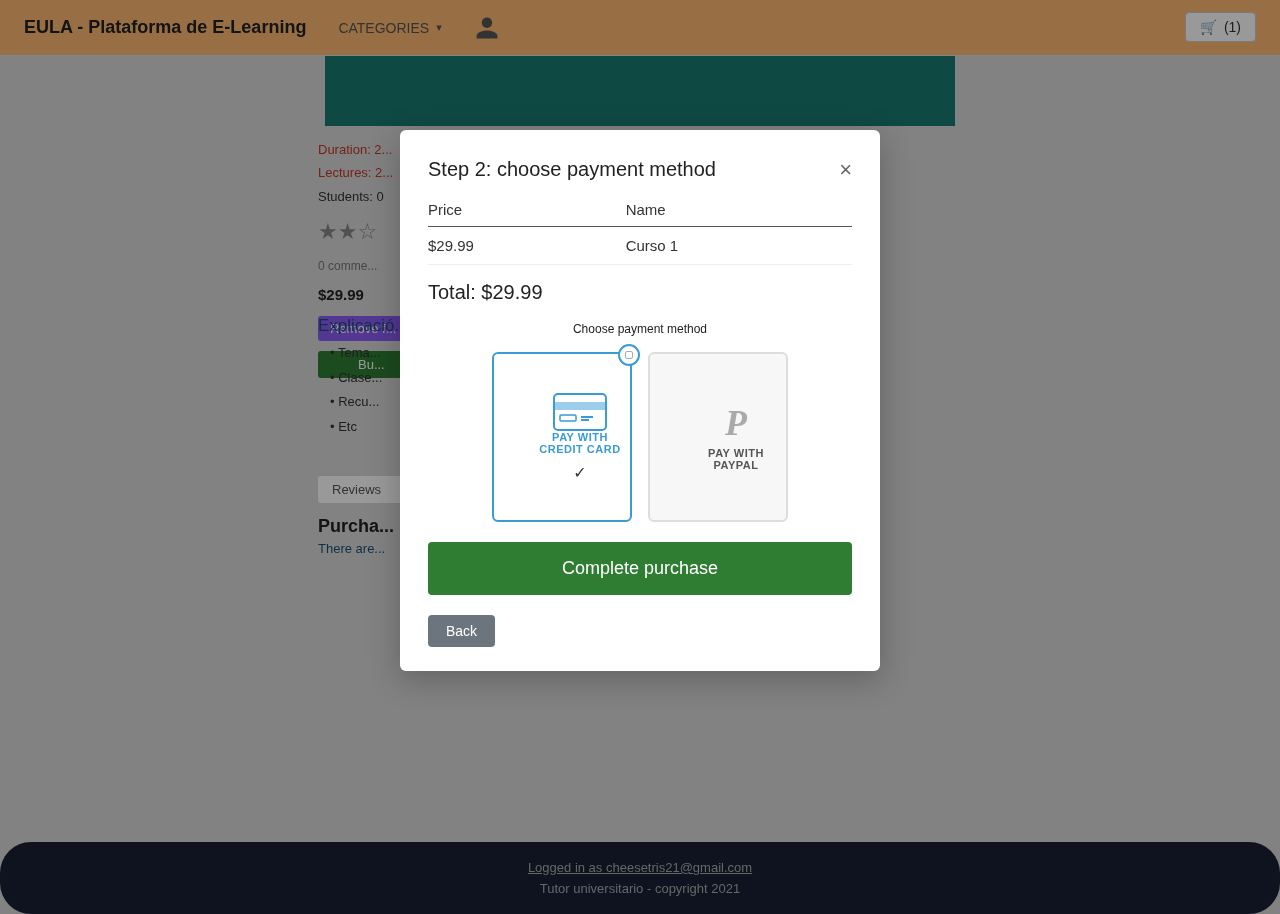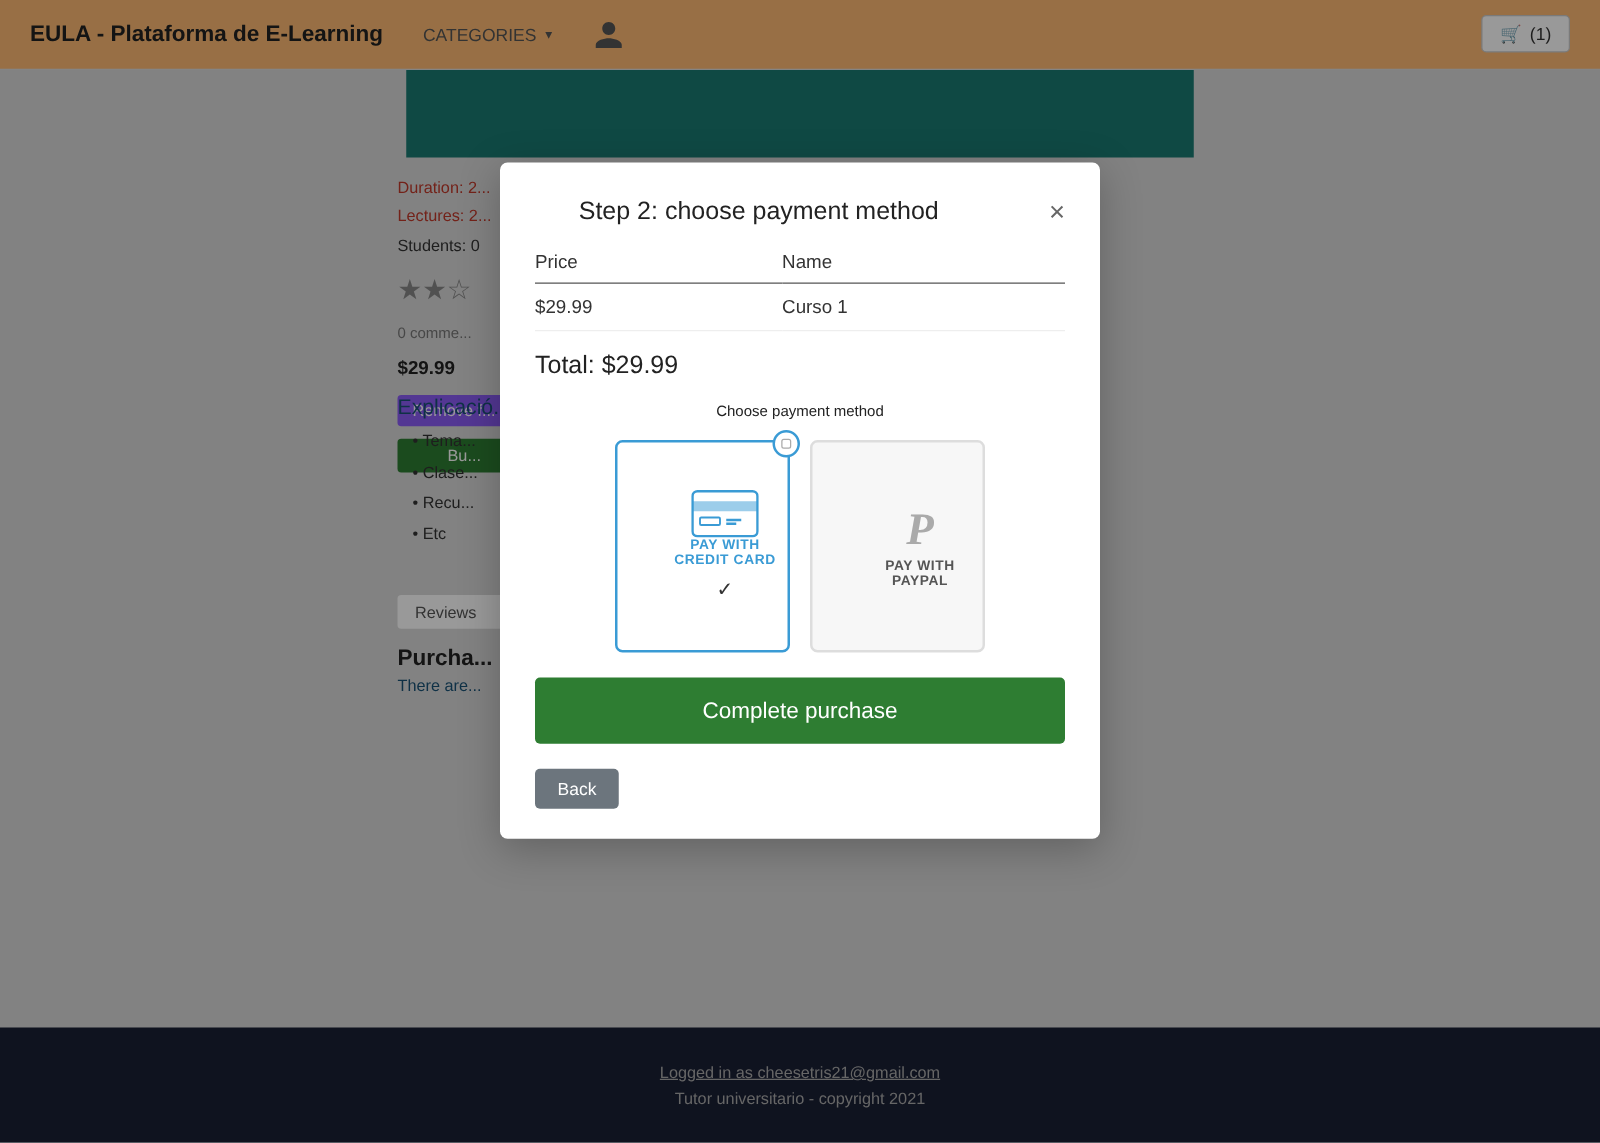--- a/index.html
+++ b/index.html
@@ -153,27 +153,28 @@
     .purchase-sub {
       font-size: 13px;
       color: #1a5276;
       margin-top: 4px;
     }
 
     
     .footer {
       position: absolute;
       bottom: 0; left: 0; right: 0;
-      height: 92px;
+      height: 72px;
       background: #1a2035;
       display: flex;
       flex-direction: column;
       align-items: center;
       justify-content: center;
       gap: 6px;
+      border-radius: 31px;
     }
     .footer-link {
       color: #aaa;
       font-size: 13px;
       text-decoration: underline;
     }
     .footer-copy {
       color: #aaa;
       font-size: 13px;
     }
@@ -197,21 +198,20 @@
       border-radius: 6px;
       z-index: 20;
       padding: 28px 28px 24px 28px;
       box-shadow: 0 8px 32px rgba(0,0,0,0.25);
     }
     .modal-header {
       display: flex;
       justify-content: space-between;
       align-items: center;
       margin-bottom: 20px;
-      margin-left: 35px;
     }
     .modal-title {
       font-size: 20px;
       font-weight: 500;
       color: #222;
     }
     .modal-close {
       background: none;
       border: none;
       font-size: 22px;

